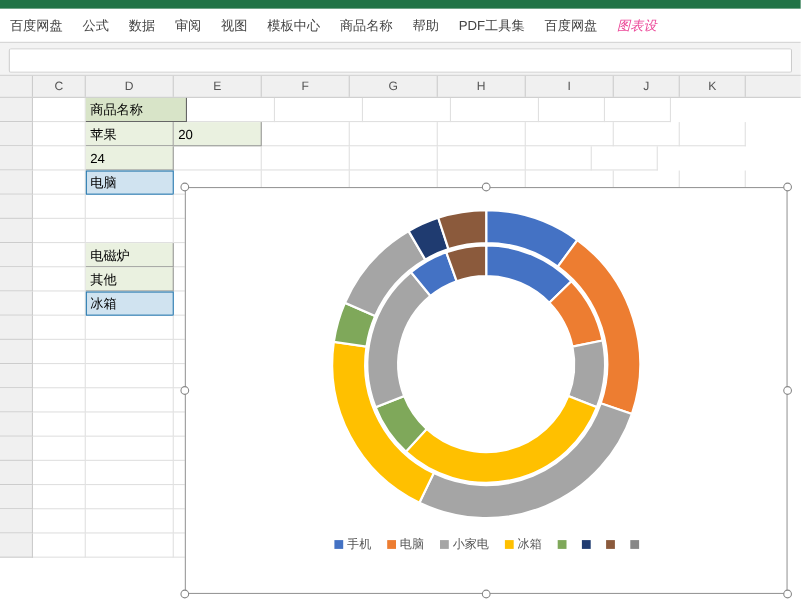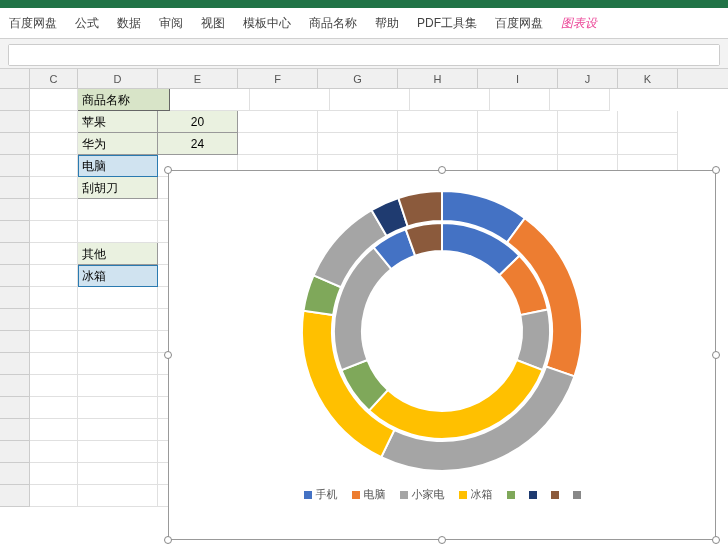--- a/index.html
+++ b/index.html
@@ -14,21 +14,21 @@
 .col-headers { display: flex; height: 20px; background: #f0f0f0; border-bottom: 1px solid #ccc; }
 .corner { width: 30px; border-right: 1px solid #ccc; }
 .col-h { border-right: 1px solid #ccc; font-size: 11px; color: #555; text-align: center; line-height: 20px; }
 .grid-area { position: relative; }
 .row { display: flex; height: 22px; }
 .rh { width: 30px; border-right: 1px solid #ccc; border-bottom: 1px solid #ccc; background: #f0f0f0; }
 .cell { border-right: 1px solid #e0e0e0; border-bottom: 1px solid #e0e0e0; font-size: 12px; padding: 2px 4px; line-height: 18px; white-space: nowrap; overflow: hidden; }
 .cell.data { background: #eaf1e0; border-right: 1px solid #999; border-bottom: 1px solid #999; }
 .cell.hdr { background: #d8e4c8; border-right: 1px solid #666; border-bottom: 1px solid #666; }
 .cell.sel { background: #d0e3f0; border: 1px solid #2a7ab0; padding: 1px 3px; }
-.cell.num { text-align: center; }
+.cell.num { text-align: left; }
 .chart-frame { position: absolute; left: 168px; top: 170px; width: 548px; height: 370px; background: #fff; border: 1px solid #999; }
 .handle { position: absolute; width: 8px; height: 8px; background: #fff; border: 1px solid #888; border-radius: 50%; }
 .h-tl { top: -5px; left: -5px; } .h-tm { top: -5px; left: calc(50% - 4px); } .h-tr { top: -5px; right: -5px; }
 .h-ml { top: calc(50% - 4px); left: -5px; } .h-mr { top: calc(50% - 4px); right: -5px; }
 .h-bl { bottom: -5px; left: -5px; } .h-bm { bottom: -5px; left: calc(50% - 4px); } .h-br { bottom: -5px; right: -5px; }
 .chart-svg { display: block; margin: 10px auto 0 auto; }
 .legend { display: flex; justify-content: center; gap: 14px; font-size: 11px; color: #555; padding: 6px 0; flex-wrap: wrap; }
 .lg { display: inline-flex; align-items: center; gap: 4px; }
 .sw { width: 8px; height: 8px; display: inline-block; }
 </style>
@@ -90,21 +90,20 @@
       <div class="cell " style="width: 80px;"></div>
       <div class="cell " style="width: 80px;"></div>
       <div class="cell " style="width: 80px;"></div>
       <div class="cell " style="width: 80px;"></div>
       <div class="cell " style="width: 60px;"></div>
       <div class="cell " style="width: 60px;"></div>
     </div>
     <div class="row">
       <div class="rh"></div>
       <div class="cell " style="width: 48px;"></div>
-      <div class="cell data" style="width: 80px;">华为</div>
       <div class="cell data num" style="width: 80px;">24</div>
       <div class="cell " style="width: 80px;"></div>
       <div class="cell " style="width: 80px;"></div>
       <div class="cell " style="width: 80px;"></div>
       <div class="cell " style="width: 80px;"></div>
       <div class="cell " style="width: 60px;"></div>
       <div class="cell " style="width: 60px;"></div>
     </div>
     <div class="row">
       <div class="rh"></div>
@@ -114,43 +113,43 @@
       <div class="cell " style="width: 80px;"></div>
       <div class="cell " style="width: 80px;"></div>
       <div class="cell " style="width: 80px;"></div>
       <div class="cell " style="width: 80px;"></div>
       <div class="cell " style="width: 60px;"></div>
       <div class="cell " style="width: 60px;"></div>
     </div>
     <div class="row">
       <div class="rh"></div>
       <div class="cell " style="width: 48px;"></div>
-      <div class="cell data" style="width: 80px;">刮胡刀</div>
-      <div class="cell " style="width: 80px;"></div>
-      <div class="cell " style="width: 80px;"></div>
-      <div class="cell " style="width: 80px;"></div>
-      <div class="cell " style="width: 80px;"></div>
-      <div class="cell " style="width: 80px;"></div>
-      <div class="cell " style="width: 60px;"></div>
-      <div class="cell " style="width: 60px;"></div>
-    </div>
-    <div class="row">
-      <div class="rh"></div>
-      <div class="cell " style="width: 48px;"></div>
-      <div class="cell " style="width: 80px;"></div>
-      <div class="cell " style="width: 80px;"></div>
-      <div class="cell " style="width: 80px;"></div>
-      <div class="cell " style="width: 80px;"></div>
-      <div class="cell " style="width: 80px;"></div>
-      <div class="cell " style="width: 60px;"></div>
-      <div class="cell " style="width: 60px;"></div>
-    </div>
-    <div class="row">
-      <div class="rh"></div>
-      <div class="cell " style="width: 48px;"></div>
+      <div class="cell " style="width: 80px;"></div>
+      <div class="cell " style="width: 80px;"></div>
+      <div class="cell " style="width: 80px;"></div>
+      <div class="cell " style="width: 80px;"></div>
+      <div class="cell " style="width: 80px;"></div>
+      <div class="cell " style="width: 60px;"></div>
+      <div class="cell " style="width: 60px;"></div>
+    </div>
+    <div class="row">
+      <div class="rh"></div>
+      <div class="cell " style="width: 48px;"></div>
+      <div class="cell " style="width: 80px;"></div>
+      <div class="cell " style="width: 80px;"></div>
+      <div class="cell " style="width: 80px;"></div>
+      <div class="cell " style="width: 80px;"></div>
+      <div class="cell " style="width: 80px;"></div>
+      <div class="cell " style="width: 60px;"></div>
+      <div class="cell " style="width: 60px;"></div>
+    </div>
+    <div class="row">
+      <div class="rh"></div>
+      <div class="cell " style="width: 48px;"></div>
+      <div class="cell data" style="width: 80px;">电磁炉</div>
       <div class="cell " style="width: 80px;"></div>
       <div class="cell " style="width: 80px;"></div>
       <div class="cell " style="width: 80px;"></div>
       <div class="cell " style="width: 80px;"></div>
       <div class="cell " style="width: 80px;"></div>
       <div class="cell " style="width: 60px;"></div>
       <div class="cell " style="width: 60px;"></div>
     </div>
     <div class="row">
       <div class="rh"></div>

